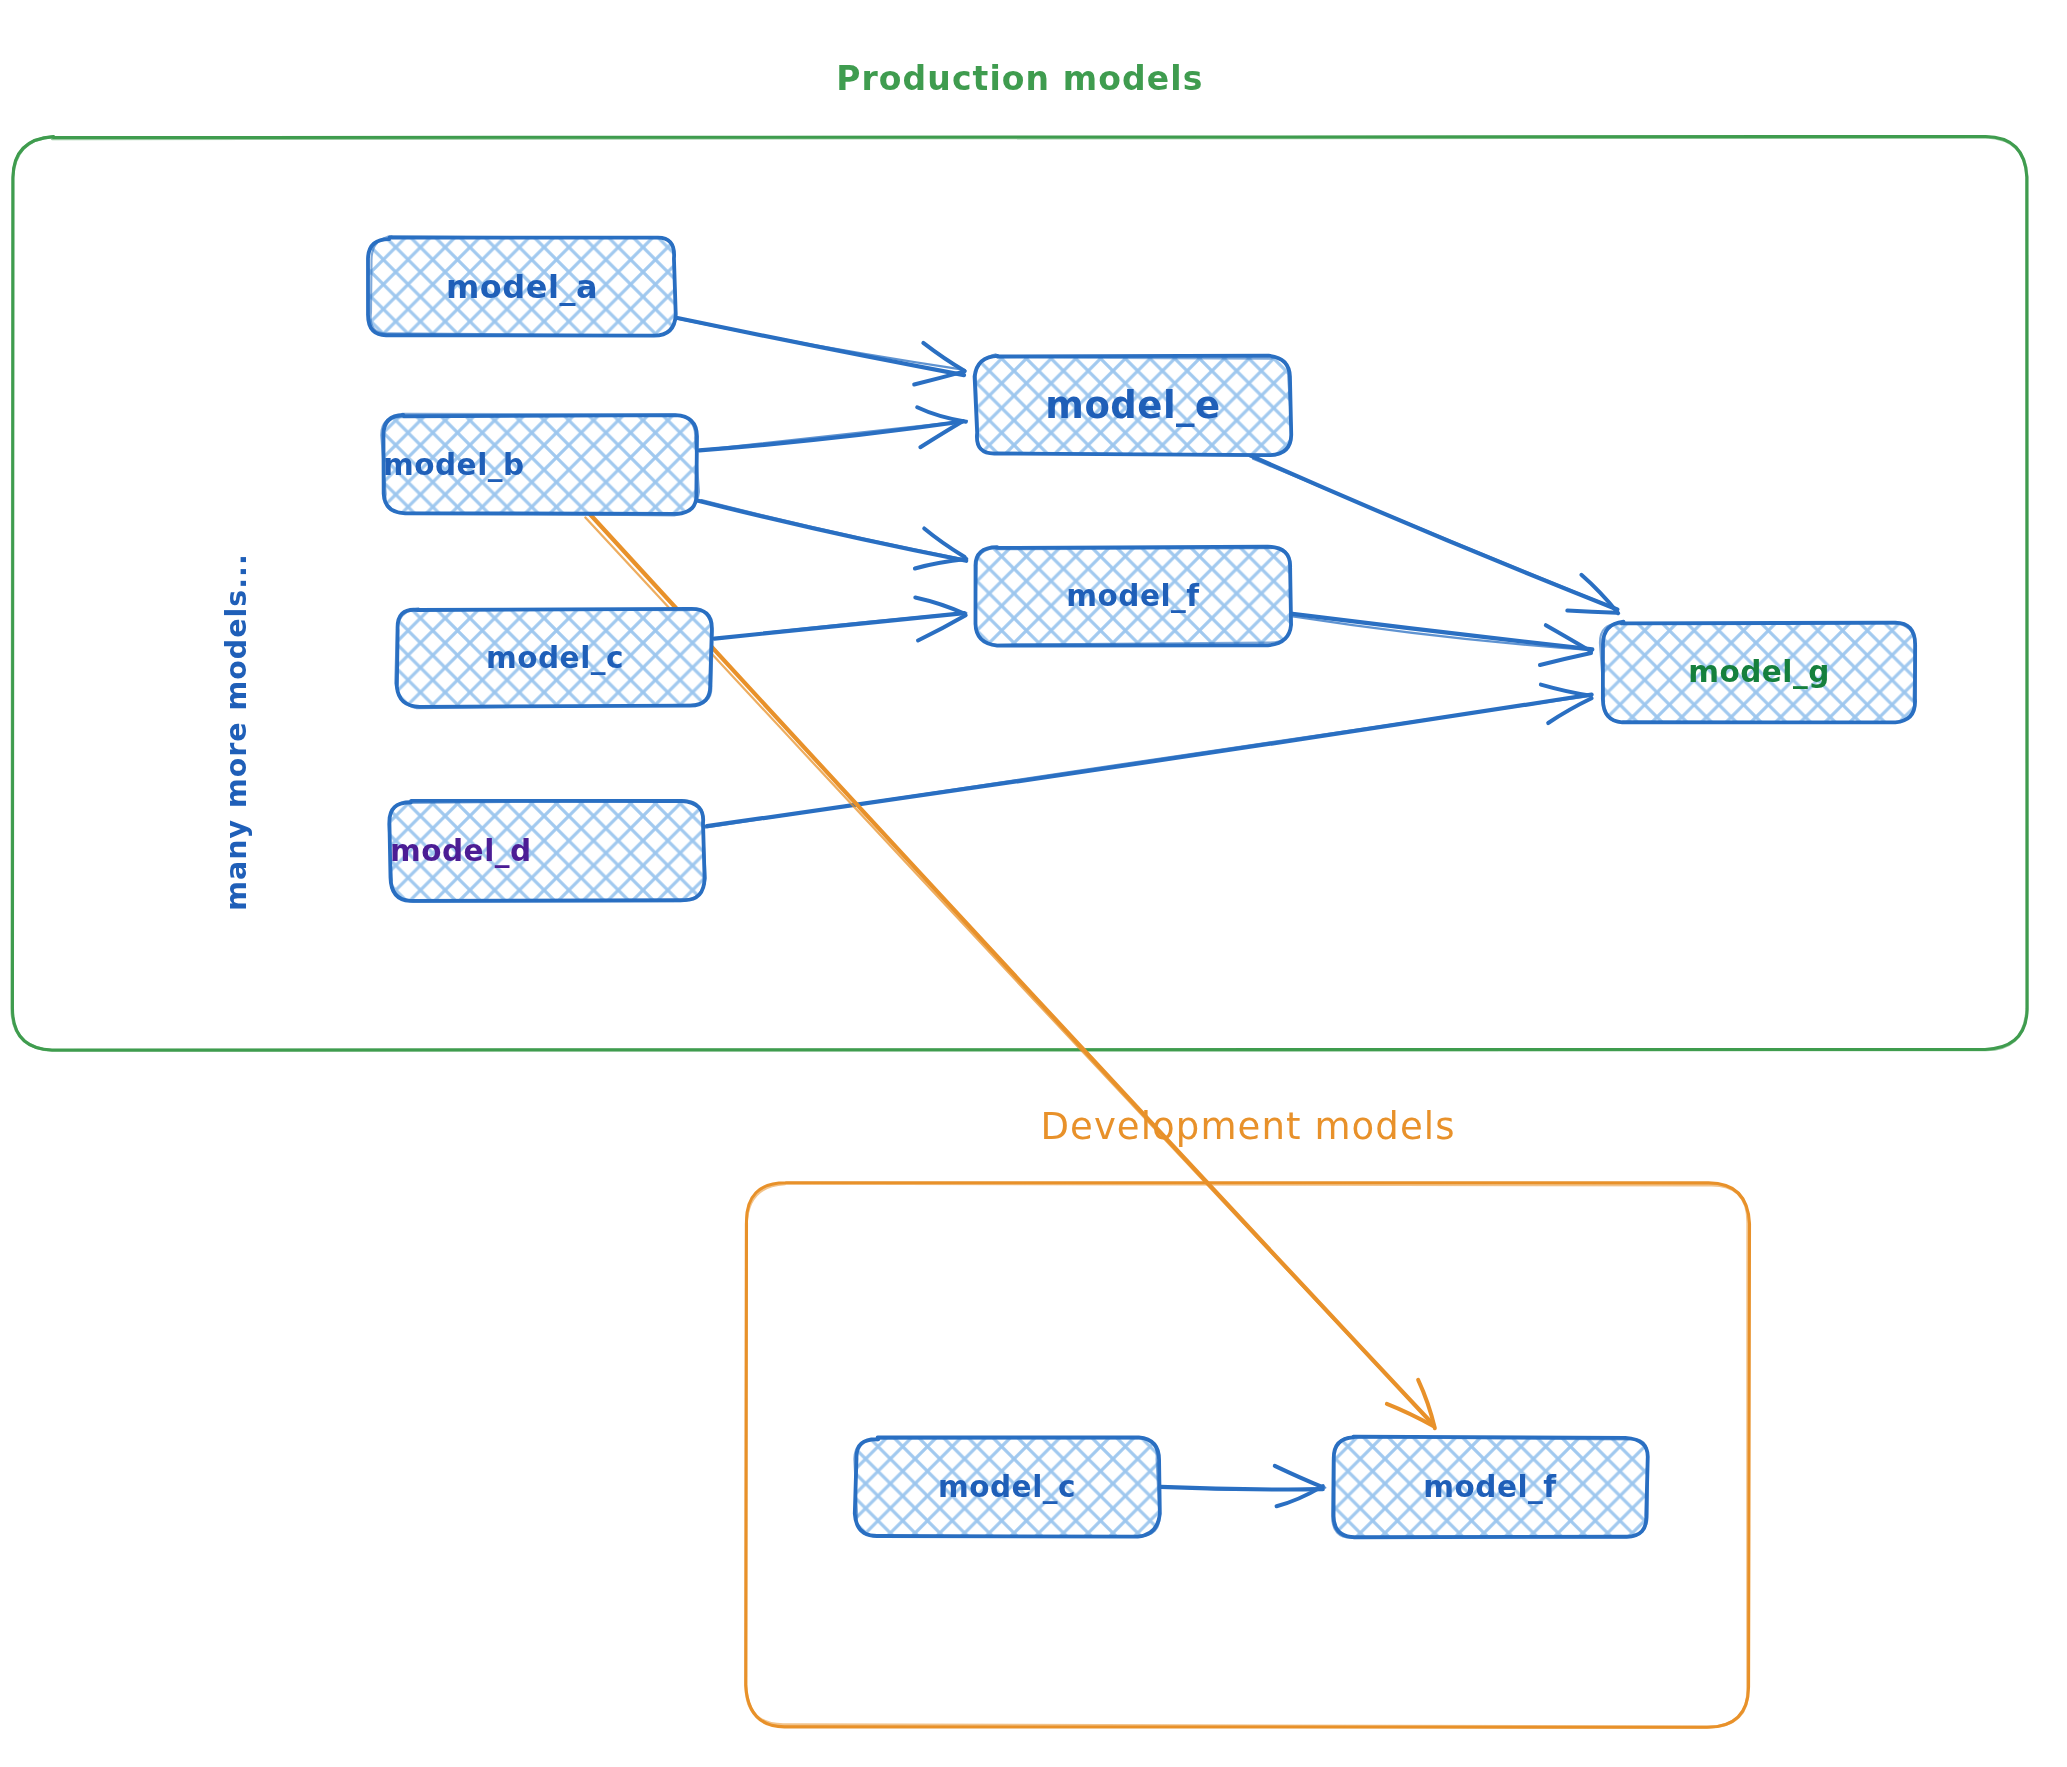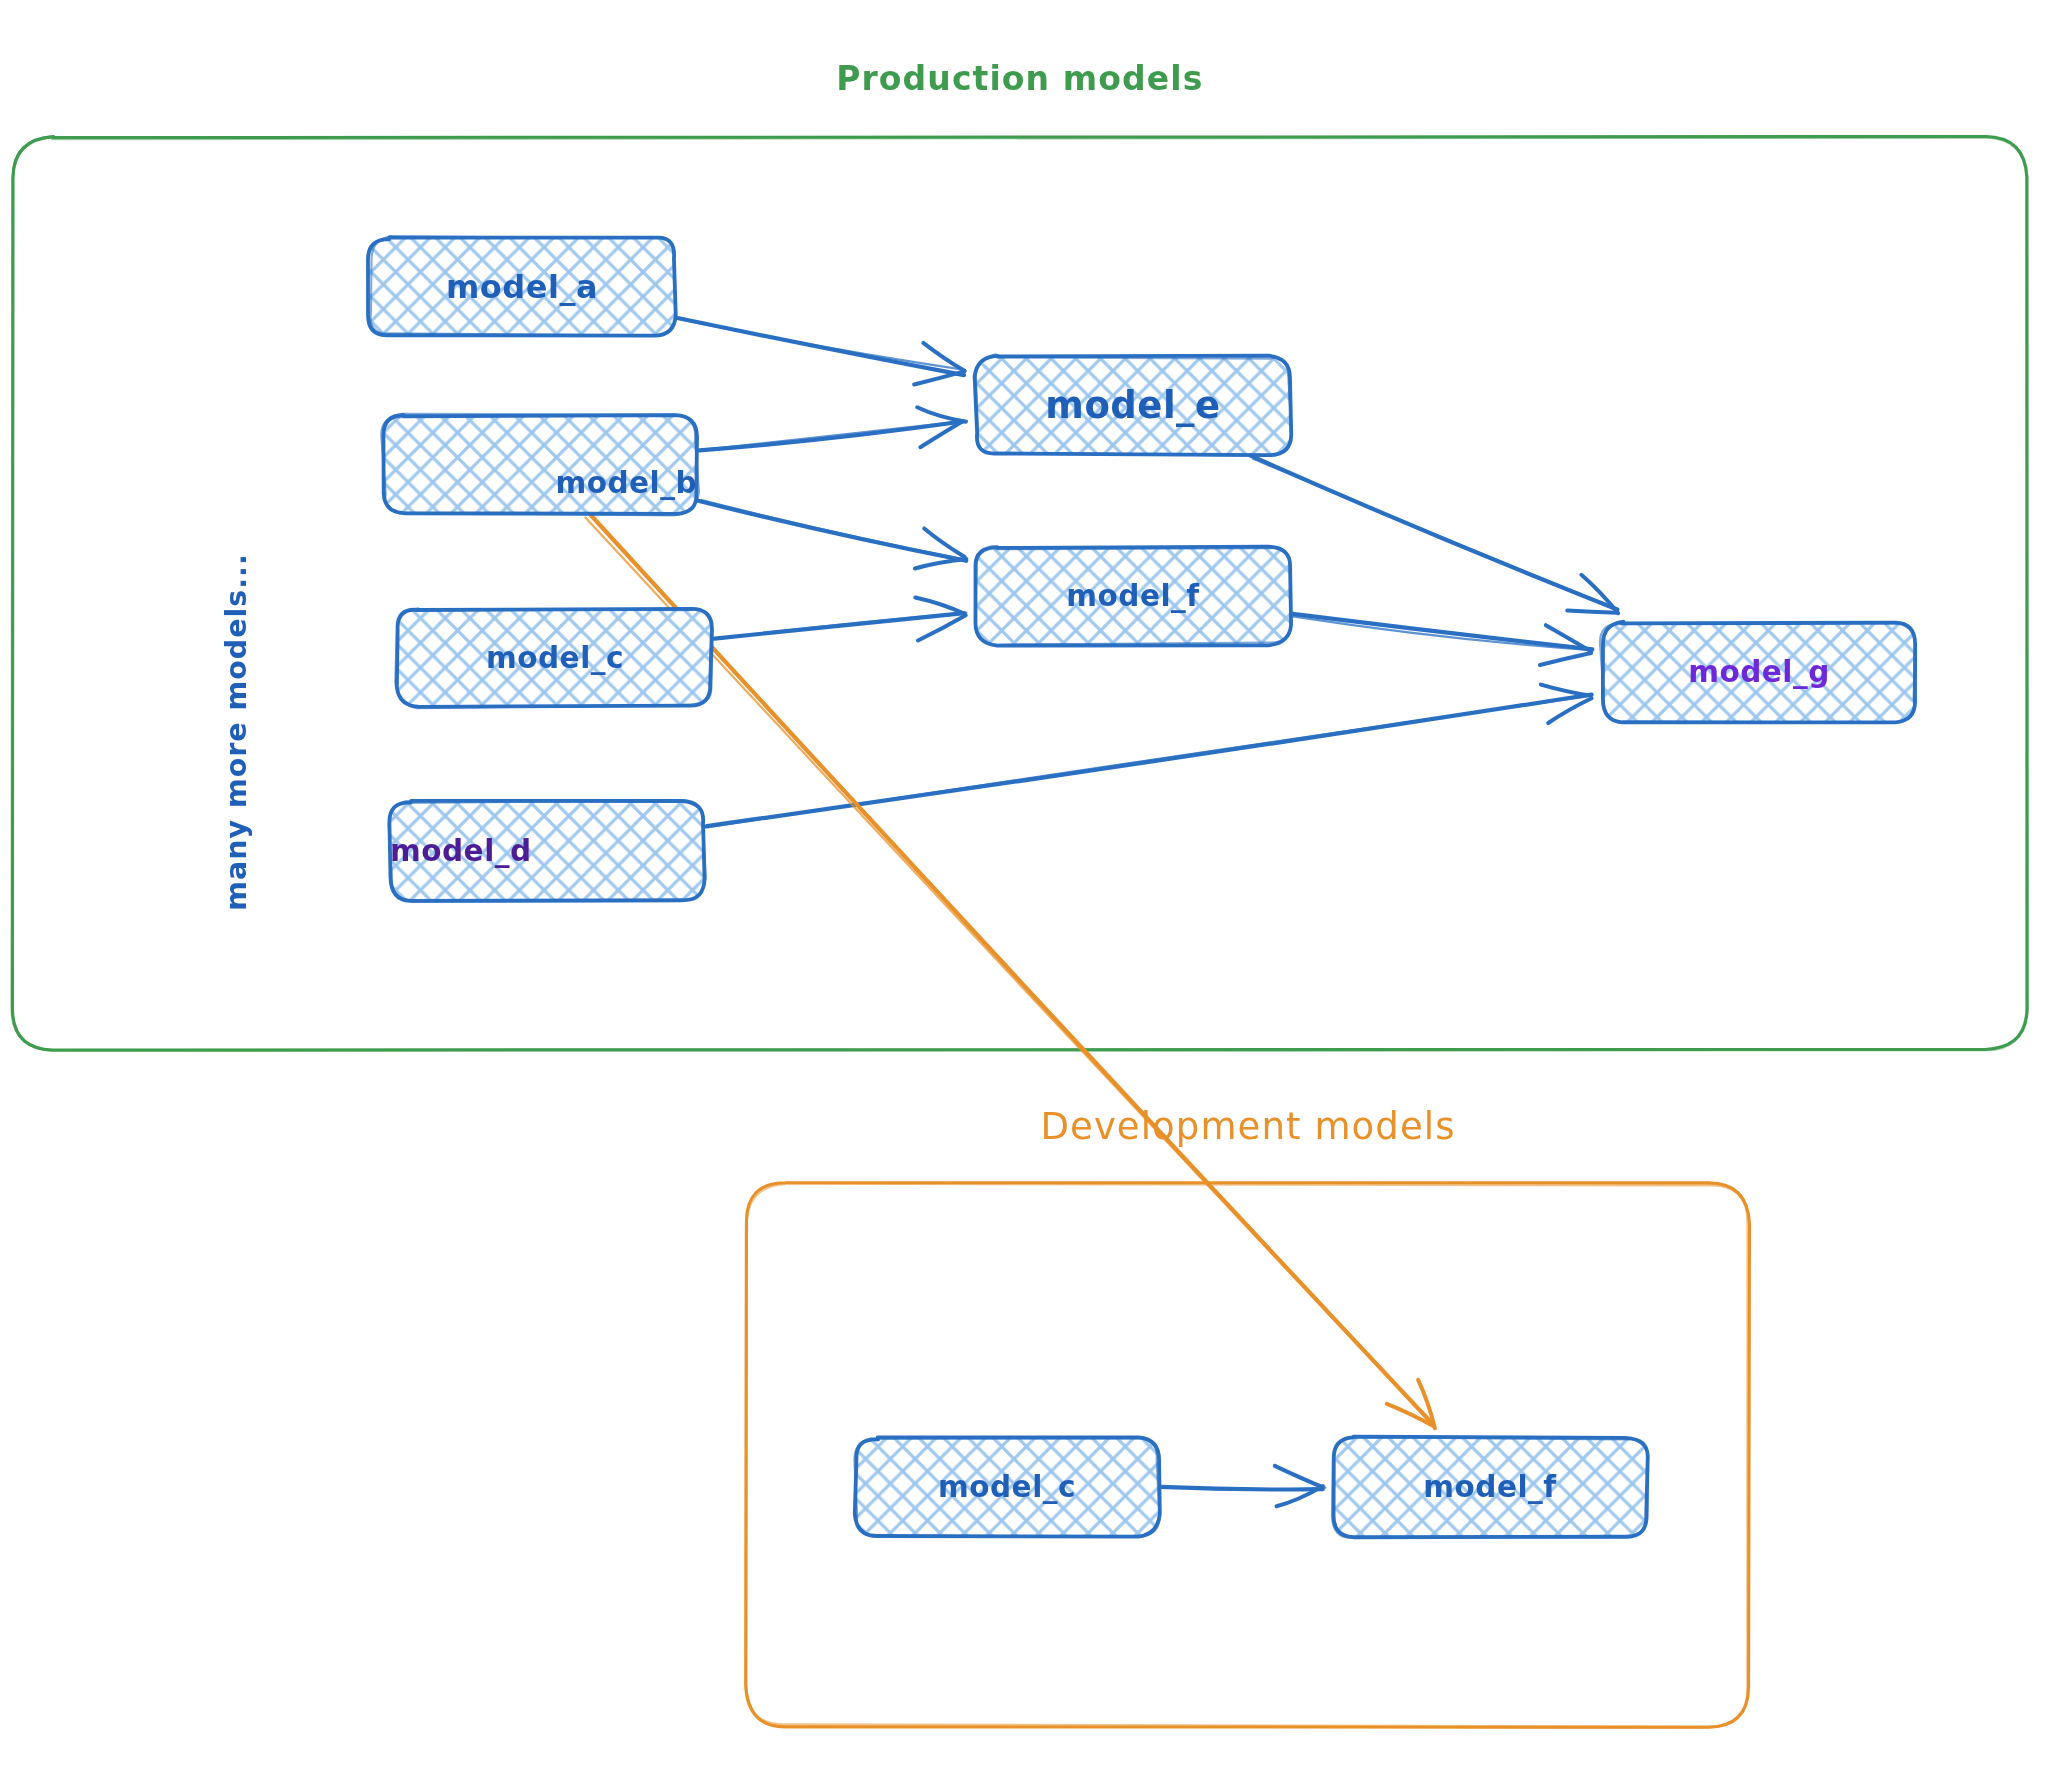--- a/index.html
+++ b/index.html
@@ -170,26 +170,26 @@
         <g>
           <path d="M 1422.6540093123913 1510.5589120157529 L 1708.7312249592505 1511.9335004228633 Q 1733.4995704358444 1513.1879277548287 1732.1543101710267 1533.8456321971025 L 1730.6410860102624 1593.39943589014 Q 1731.7332392218523 1615.7239575728308 1710.1871201740578 1615.9159274476115 L 1423.8429393940605 1616.4031025094446 Q 1401.9127371571958 1615.5247852683533 1401.907009692397 1594.0164409826975 L 1402.1349285272881 1534.61508820788 Q 1401.407425433863 1512.5285046526697 1422.9151888731867 1511.4673450228292" fill="url(#hatch)" stroke="none"></path>
           <path d="M 1422.6540093123913 1510.5589120157529 L 1708.7312249592505 1511.9335004228633 Q 1733.4995704358444 1513.1879277548287 1732.1543101710267 1533.8456321971025 L 1730.6410860102624 1593.39943589014 Q 1731.7332392218523 1615.7239575728308 1710.1871201740578 1615.9159274476115 L 1423.8429393940605 1616.4031025094446 Q 1401.9127371571958 1615.5247852683533 1401.907009692397 1594.0164409826975 L 1402.1349285272881 1534.61508820788 Q 1401.407425433863 1512.5285046526697 1422.9151888731867 1511.4673450228292" fill="none" stroke="#2a6fc2" stroke-width="4" stroke-linejoin="round" stroke-linecap="round"></path>
           <path d="M 1424.3160365434364 1511.1550168466754 L 1711.6442658718674 1513.677923771646 Q 1733.2935523068531 1509.7811183393933 1732.4314320713281 1534.2960809695535 L 1732.2033993998543 1590.8135958422906 Q 1732.8469423357396 1616.5189506358467 1708.934686194174 1616.3649109222927 L 1421.5804825820028 1616.9973617996088 Q 1400.2770474897698 1617.5004624632188 1400.3091425966472 1593.808237545099 L 1401.227309553884 1535.4627321735957 Q 1403.0988076373935 1510.0101858320645 1422.9996707851067 1511.4411332194693" fill="none" stroke="#2a6fc2" stroke-width="2.2" stroke-linejoin="round" stroke-linecap="round" opacity="0.6"></path>
         </g>
       </g>
   </svg>
 
   <div id="nodes-host">
       <div class="node-label" style="position: absolute; left: 369px; top: 266px; width: 306px; height: 42px; line-height: 42px; text-align: center; color: rgb(31, 95, 184); font-size: 32px; font-weight: 600; letter-spacing: 0.5px; white-space: nowrap;">model_a</div>
-      <div class="node-label" style="position: absolute; left: 383px; top: 444px; width: 314px; height: 42px; line-height: 42px; text-align: right; color: rgb(31, 95, 184); font-size: 29.5px; font-weight: 600; letter-spacing: 0.5px; white-space: nowrap; margin-top: 18px;">model_b</div>
+      <div class="node-label" style="position: absolute; left: 383px; top: 444px; width: 314px; height: 42px; line-height: 42px; text-align: left; color: rgb(31, 95, 184); font-size: 29.5px; font-weight: 600; letter-spacing: 0.5px; white-space: nowrap;">model_b</div>
       <div class="node-label" style="position: absolute; left: 398px; top: 637px; width: 314px; height: 42px; line-height: 42px; text-align: center; color: rgb(31, 95, 184); font-size: 29.5px; font-weight: 600; letter-spacing: 0.5px; white-space: nowrap;">model_c</div>
       <div class="node-label" style="position: absolute; left: 390px; top: 830px; width: 314px; height: 42px; line-height: 42px; text-align: left; color: #4c1d95; font-size: 29.5px; font-weight: 600; letter-spacing: 0.5px; white-space: nowrap;">model_d</div>
       <div class="node-label" style="position: absolute; left: 976px; top: 385px; width: 314px; height: 42px; line-height: 42px; text-align: center; color: rgb(31, 95, 184); font-size: 37px; font-weight: 600; letter-spacing: 0.5px; white-space: nowrap;">model_e</div>
       <div class="node-label" style="position: absolute; left: 976px; top: 575px; width: 314px; height: 42px; line-height: 42px; text-align: center; color: rgb(31, 95, 184); font-size: 29.5px; font-weight: 600; letter-spacing: 0.5px; white-space: nowrap;">model_f</div>
-      <div class="node-label" style="position: absolute; left: 1602px; top: 651px; width: 314px; height: 42px; line-height: 42px; text-align: center; color: #6d28d9; font-size: 29.5px; font-weight: 600; letter-spacing: 0.5px; white-space: nowrap;">model_g</div>
+      <div class="node-label" style="position: absolute; left: 1602px; top: 651px; width: 314px; height: 42px; line-height: 42px; text-align: center; color: #15803d; font-size: 29.5px; font-weight: 600; letter-spacing: 0.5px; white-space: nowrap;">model_g</div>
       <div class="node-label" style="position: absolute; left: 856px; top: 1466px; width: 302px; height: 42px; line-height: 42px; text-align: center; color: rgb(31, 95, 184); font-size: 29.5px; font-weight: 600; letter-spacing: 0.5px; white-space: nowrap;">model_c</div>
       <div class="node-label" style="position: absolute; left: 1333px; top: 1466px; width: 314px; height: 42px; line-height: 42px; text-align: center; color: rgb(31, 95, 184); font-size: 29.5px; font-weight: 600; letter-spacing: 0.5px; white-space: nowrap;">model_f</div>
     </div>
 
   <div id="side-host">
       <div class="side-label" style="position: absolute; left: 236px; top: 732px; transform: translate(-50%, -50%) rotate(-90deg); transform-origin: center center; color: rgb(31, 95, 184); font-size: 28.5px; font-weight: 600; letter-spacing: 1px; white-space: nowrap;">many more models...</div>
     </div>
 
 </div>
 

